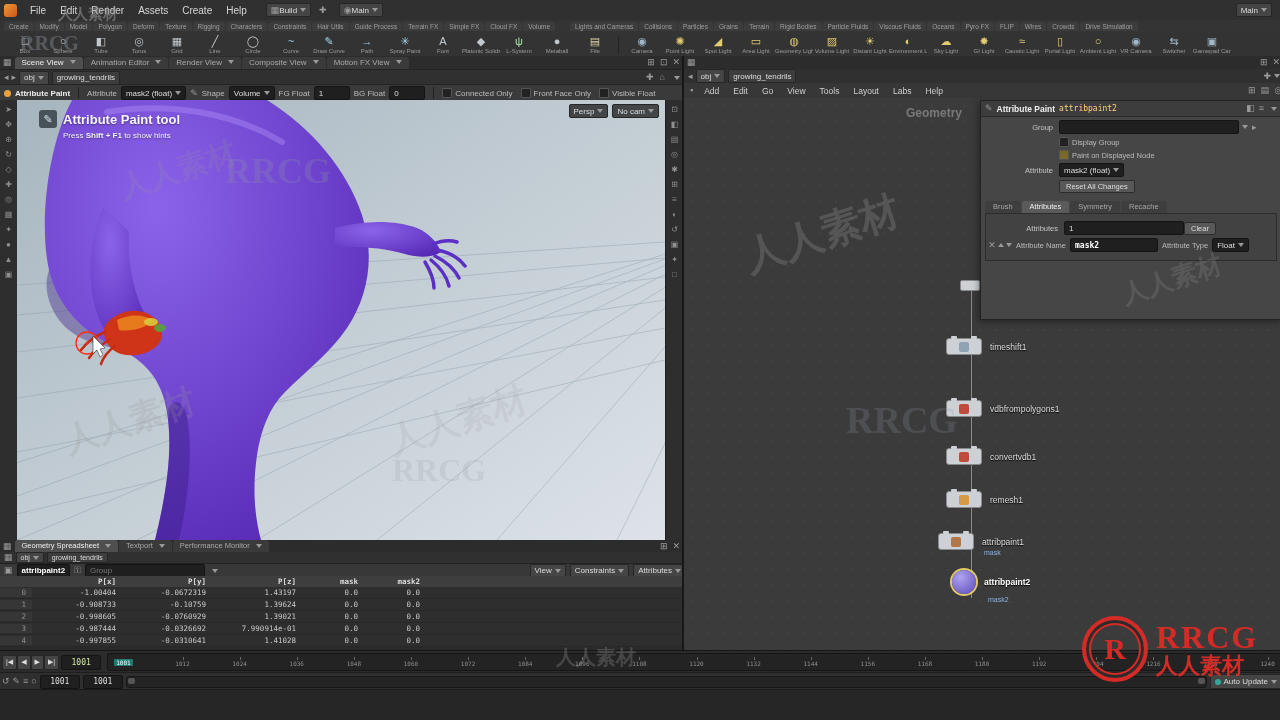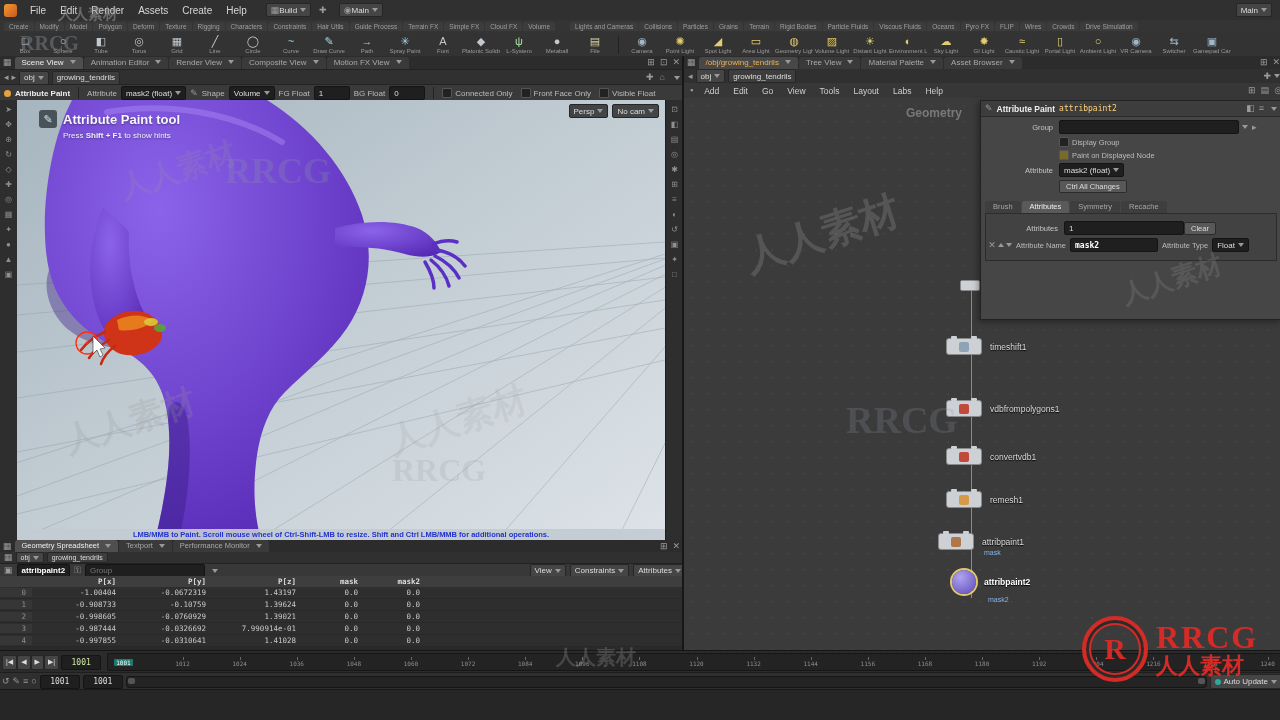--- a/index.html
+++ b/index.html
@@ -484,23 +484,20 @@
             <span>Persp</span>
             <span class="caret"></span>
           </span>
         <span class="chip" style="background:rgba(45,45,45,.85)" data-name="camera-dropdown">
             <span>No cam</span>
             <span class="caret"></span>
           </span>
       </div>
 
       
-      <div class="abs" style="left:0;right:0;bottom:0;height:11px;background:rgba(195,203,210,.92);display:flex;align-items:center;justify-content:center" data-name="viewport-hint-bar">
-        <span style="font-size:7.5px;font-weight:bold;color:#2233cc" data-name="viewport-hint-text">LMB/MMB to Paint.  Scroll mouse wheel of Ctrl-Shift-LMB to resize.  Shift and Ctrl LMB/MMB for additional operations.</span>
-      </div>
     </div>
   </div>
 
   <div class="bar" style="left:0;top:540px;width:682px;height:12px;background:#2c2c2c;padding-left:3px" data-name="bottom-pane-tabs">
     <span class="ic" style="margin-right:3px" data-name="pane-menu-icon">▦</span>
     <div class="row" data-name="bottom-pane-tab-list">
 
     <span class="tab" style="font-size:7.5px" data-name="pane-tab">
           <span>Geometry Spreadsheet</span>
           <span class="caret"></span>
@@ -619,39 +616,20 @@
         <span class="ss-cell c3">1.41028</span>
         <span class="ss-cell c4">0.0</span>
         <span class="ss-cell c5">0.0</span>
       </div>
     </div>
 
   <div class="abs" style="left:682px;top:56px;width:598px;height:594px;background:#3b3b3b;border-left:2px solid #171717" data-name="network-pane">
 
     <div class="bar nettabs" style="left:0;top:0;width:598px;height:13px;background:#2c2c2c;padding-left:3px" data-name="network-pane-tabs">
       <span class="ic" style="margin-right:3px" data-name="pane-menu-icon">▦</span>
-      <div class="row nettabs" data-name="network-tab-list">
-
-      <span class="tab" data-name="pane-tab">
-            <span>/obj/growing_tendrils</span>
-            <span class="caret"></span>
-          </span>
-          <span class="tab" data-name="pane-tab">
-            <span>Tree View</span>
-            <span class="caret"></span>
-          </span>
-          <span class="tab" data-name="pane-tab">
-            <span>Material Palette</span>
-            <span class="caret"></span>
-          </span>
-          <span class="tab" data-name="pane-tab">
-            <span>Asset Browser</span>
-            <span class="caret"></span>
-          </span>
-        </div>
       <span style="margin-left:auto" class="row">
         <span class="ic" data-name="split-pane-icon">⊞</span>
         <span class="ic" style="margin:0 5px" data-name="close-pane-icon">✕</span>
       </span>
     </div>
     <style>#app div[data-name="network-tab-list"] .tab:nth-of-type(1){color:#f0b24c;background:#484848}</style>
 
     <div class="bar" style="left:0;top:13px;width:598px;height:14px;background:#303030;padding-left:4px;gap:3px;position:absolute" data-name="network-path-bar">
       <span class="ic" data-name="history-back-icon">◂</span>
       <span class="chip" data-name="path-root-chip">
@@ -756,21 +734,21 @@
             <span class="lbl" style="font-size:7.5px">Paint on Displayed Node</span>
         </div>
         <div class="pr" data-name="attribute-row">
           <span class="plbl">Attribute</span>
           <span class="fld" data-name="attribute-select">
               <span>mask2 (float)</span>
               <span class="caret"></span>
             </span>
         </div>
         <div class="pr" style="margin-left:78px" data-name="reset-row">
-          <span class="btn" data-name="reset-all-changes-button">Ctrl All Changes</span>
+          <span class="btn" data-name="reset-all-changes-button">Reset All Changes</span>
         </div>
 
         <div class="row ptabs" style="margin:8px 4px 0;border-bottom:1px solid #2d2d2d" data-name="parameter-tabs">
 
         <span class="ptab" data-name="parameter-tab">Brush</span>
             <span class="ptab" data-name="parameter-tab">Attributes</span>
             <span class="ptab" data-name="parameter-tab">Symmetry</span>
             <span class="ptab" data-name="parameter-tab">Recache</span>
           </div>
 

